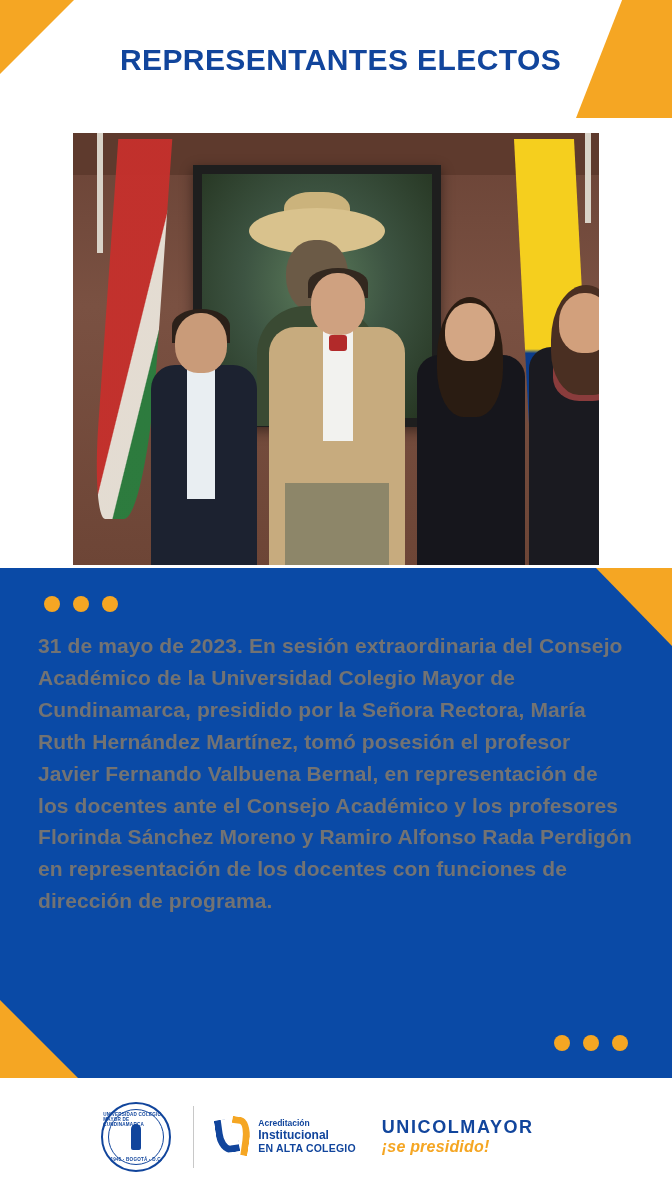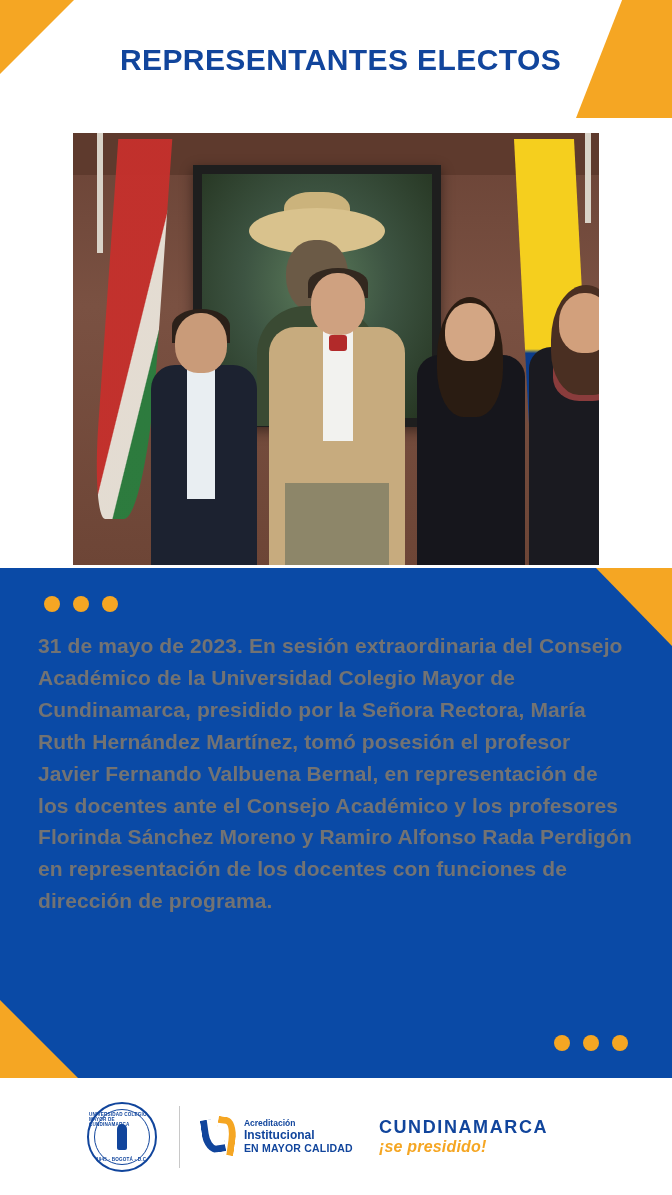--- a/index.html
+++ b/index.html
@@ -367,23 +367,23 @@
     <div class="divider"></div>
 
     <div class="accred">
       <div class="accred-mark">
         <div class="bluearc"></div>
         <div class="yellowarc"></div>
       </div>
       <div class="accred-text">
         <div class="l1">Acreditación</div>
         <div class="l2">Institucional</div>
-        <div class="l3">EN MAYOR CALIDAD</div>
+        <div class="l3">EN ALTA COLEGIO</div>
       </div>
     </div>
 
     <div class="brand">
-      <div class="name">CUNDINAMARCA</div>
+      <div class="name">UNICOLMAYOR</div>
       <div class="tagline">¡se presidido!</div>
     </div>
   </div>
 
 </div>
 
 </body></html>

